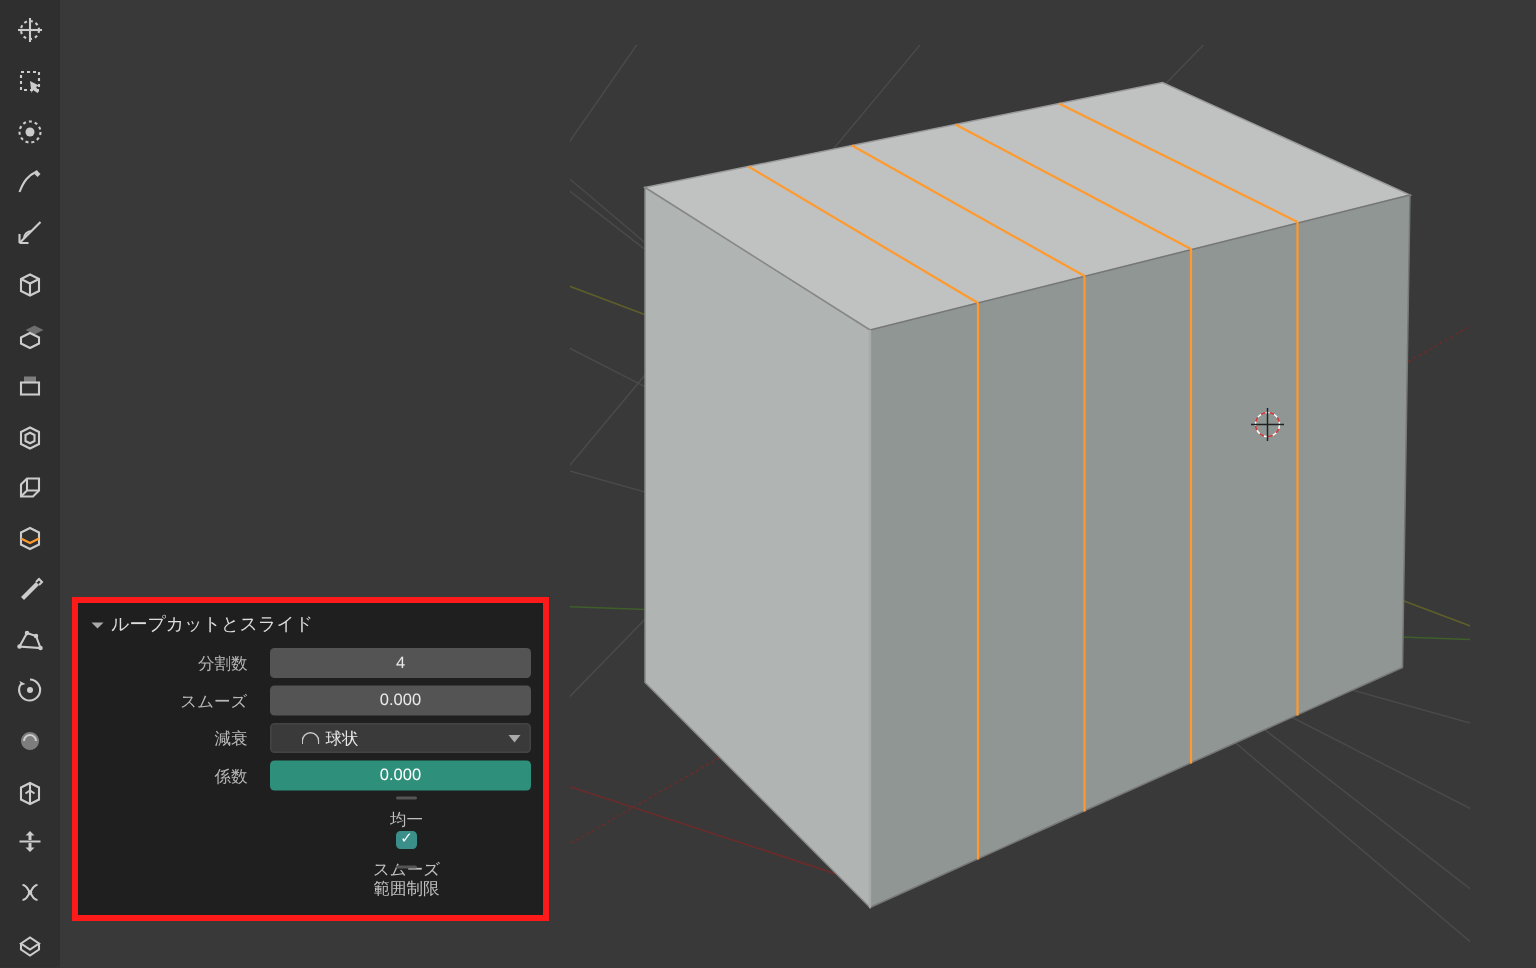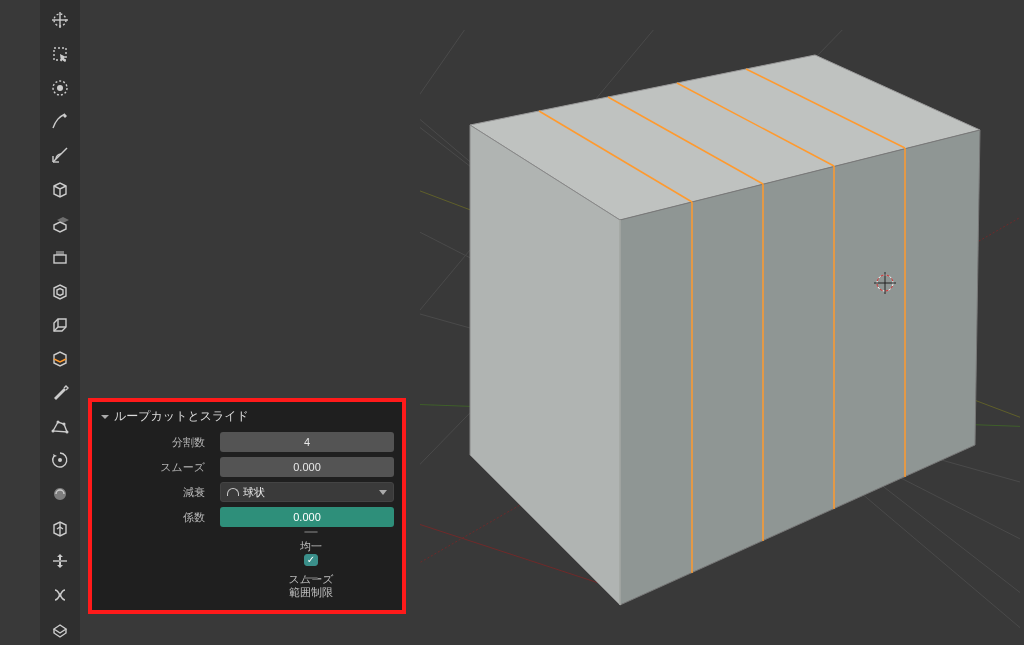--- a/index.html
+++ b/index.html
@@ -1,30 +1,30 @@
 <!DOCTYPE html>
 <html><head>
 <meta charset="utf-8">
 <style>
   * { margin: 0; padding: 0; box-sizing: border-box; }
   html, body { width: 1024px; height: 645px; overflow: hidden; background: #393939; font-family: sans-serif; color: #c8c8c8; font-size: 12px; }
-  .viewport { position: absolute; inset: 0; margin-left: 40px; }
+  .viewport { position: absolute; inset: 0; }
   .toolbar { position: absolute; left: 0; top: 0; width: 40px; height: 100%; background: rgba(30,30,30,.35); display: flex; flex-direction: column; align-items: center; padding-top: 4px; gap: 2px; z-index: 10; }
   .tool { width: 32px; height: 32px; border-radius: 4px; display: flex; align-items: center; justify-content: center; color: #ccc; cursor: pointer; }
   .tool svg { width: 20px; height: 20px; stroke: #ccc; fill: none; stroke-width: 1.4; }
   .tool svg .fill { fill: #ccc; stroke: none; }
   .cube3d { position: absolute; left: 380px; top: 30px; width: 600px; height: 600px; }
   .panel-wrap { position: absolute; left: 48px; top: 398px; width: 318px; border: 4px solid #ff1a1a; z-index: 20; }
   .panel { background: #1f1f1f; padding: 6px 8px 10px 8px; }
   .phead { display: flex; align-items: center; gap: 4px; color: #ddd; margin-bottom: 6px; cursor: pointer; }
   .phead svg { width: 10px; height: 10px; fill: #aaa; }
   .row { display: flex; align-items: center; height: 22px; margin-bottom: 3px; }
   .lbl { width: 120px; text-align: right; padding-right: 15px; color: #b8b8b8; font-size: 11px; }
   .val { flex: 1; height: 20px; background: #545454; border-radius: 3px; display: flex; align-items: center; justify-content: center; font-size: 11px; color: #e8e8e8; position: relative; }
-  .val.sel { background: #3a3a3a; border: 1px solid #444; justify-content: flex-start; padding-left: 6px; }
+  .val.sel { background: #3a3a3a; border: 1px solid #444; justify-content: flex-start; padding-left: 20px; }
   .val.sel::after { content: ""; position: absolute; right: 6px; top: 7px; border-left: 4px solid transparent; border-right: 4px solid transparent; border-top: 5px solid #aaa; }
   .val.green { background: #2e8f7a; color: #fff; }
   .chkrow { display: flex; align-items: center; padding-left: 128px; height: 20px; gap: 6px; margin-bottom: 3px; flex-direction: column; }
   .chk { width: 14px; height: 14px; background: #3a3a3a; border: 1px solid #555; border-radius: 3px; display: flex; align-items: center; justify-content: center; }
   .chk.on { background: #3a8f8a; border-color: #3a8f8a; }
   .chk.on::after { content: "✓"; color: #fff; font-size: 10px; line-height: 1; }
   .chklbl { font-size: 11px; color: #c0c0c0; }
   .arcicon { width: 12px; height: 8px; border: 1.5px solid #c8c8c8; border-bottom: none; border-top-left-radius: 12px; border-top-right-radius: 12px; margin-right: 4px; flex-shrink:0; }
 </style>
 </head>

